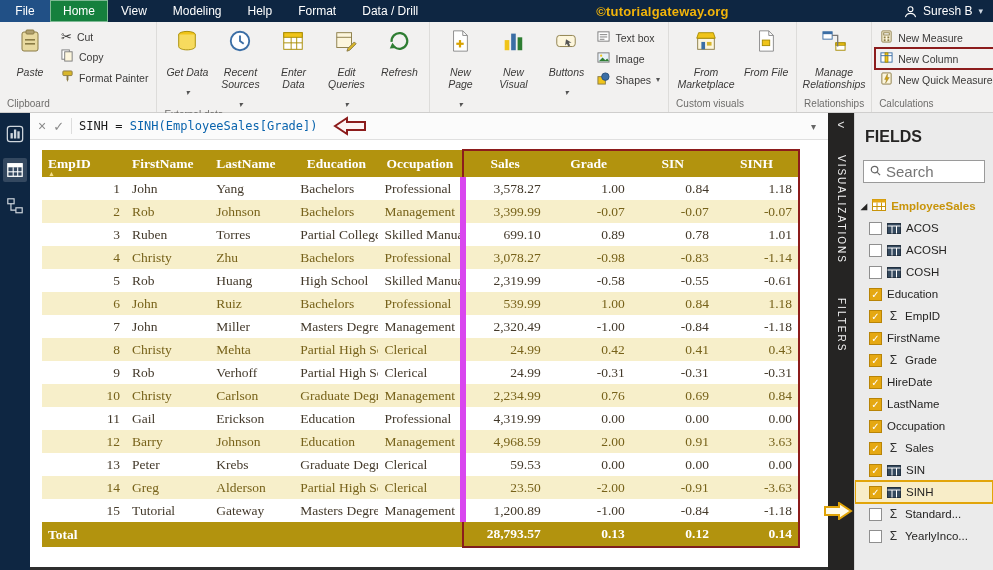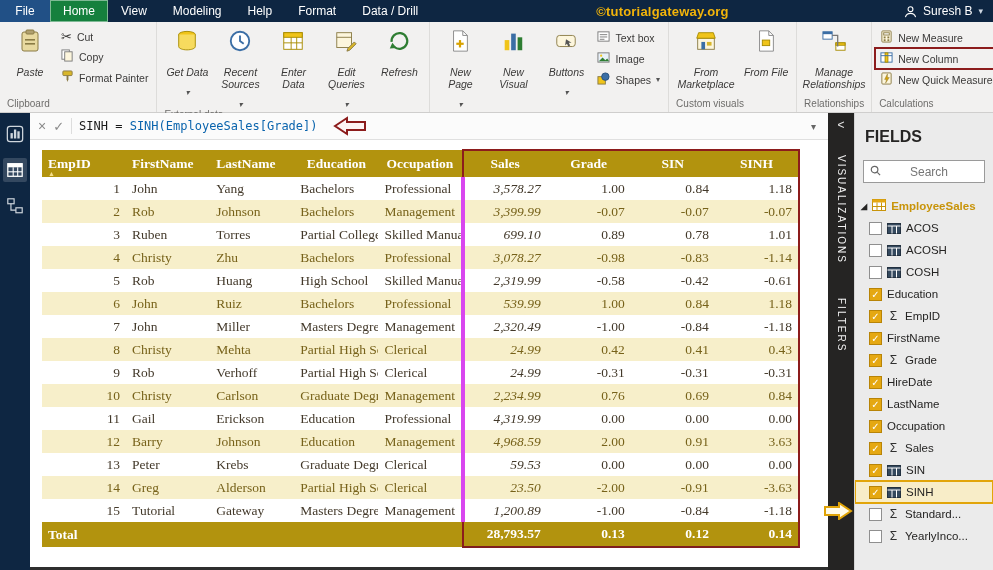--- a/index.html
+++ b/index.html
@@ -57,37 +57,37 @@
   table.data tbody tr.alt td { background:#f7efca; color:#77621a; }
   table.data td.num { text-align:right; }
   table.data tfoot td { background:#b2930e; color:#fff; font-weight:bold; font-size:13.5px; padding:4px 6px; }
   table.data tfoot td.num { text-align:right; }
   .sort { position:absolute; left:6px; bottom:-1px; font-size:7px; color:#f7df8a; }
 
   
   table.data thead th:nth-child(n+6) { border-top:2px solid #8c1c1c; }
   table.data thead th:nth-child(6) { border-left:2px solid #8c1c1c; }
   table.data thead th:nth-child(9) { border-right:2px solid #8c1c1c; }
-  table.data tbody td:nth-child(6) { border-left:4px solid #d946ef;font-style:italic; }
+  table.data tbody td:nth-child(6) { border-left:6px solid #d946ef; }
   table.data tbody td:nth-child(9) { border-right:2px solid #8c1c1c; }
   table.data tfoot td:nth-child(2) { border-left:2px solid #8c1c1c; }
   table.data tfoot td:nth-child(5) { border-right:2px solid #8c1c1c; }
   table.data tfoot td:nth-child(n+2) { border-bottom:2px solid #7f1d1d; }
 
   
   .strip { width:26px; background:#252423; color:#fff; display:flex; flex-direction:column; align-items:center; }
   .collapse { height:24px; display:flex; align-items:center; justify-content:center; font-size:12px; color:#e8e8e8; width:100%; }
   .vlabel { writing-mode:vertical-rl; font-size:10px; letter-spacing:2px; color:#f2f2f2; }
   .vlabel.first { margin-top:18px; }
   .vlabel.second { margin-top:34px; }
 
   .fields { width:139px; background:#ebebeb; display:flex; flex-direction:column; font-size:11.5px; border-left:1px solid #d5d5d5; }
   .fields-header { padding:15px 10px 8px; font-weight:bold; font-size:16px; color:#252423; }
   .search-row { margin:6px 8px 10px; background:#fff; border:1px solid #9a9a9a; height:23px; display:flex; align-items:center; padding:0 6px; gap:5px; }
-  .search-row input { border:none; outline:none; width:100%; font-size:12px; font-family:"Liberation Sans", sans-serif; color:#333; background:transparent;margin-left:24px; }
+  .search-row input { border:none; outline:none; width:100%; font-size:15px; font-family:"Liberation Sans", sans-serif; color:#333; background:transparent; }
   .tree { flex:1; overflow:hidden; }
   .tbl-row { display:flex; align-items:center; gap:5px; padding:4px 6px; font-weight:bold; color:#c8940a; margin-top:2px; }
   .expander { font-size:8px; color:#252423; }
   .field-row { display:flex; align-items:center; gap:5px; height:22px; padding:0 4px 0 14px; color:#252423; }
   .field-row.hl { outline:2px solid #e2a50a; outline-offset:-1px; background:#f8edc8; }
   .cb { width:13px; height:13px; border:1px solid #8f8f8f; background:#fff; flex:none; font-size:10px; line-height:12px; text-align:center; color:#fff; }
   .cb.on { background:#e5a812; border-color:#b88407; }
   .ficon-sigma { width:13px; text-align:center; font-size:12px; color:#303030; flex:none; }
   .ficon-calc { width:14px; height:11px; flex:none; display:flex; }
   .flabel { white-space:nowrap; overflow:hidden; }
@@ -482,21 +482,21 @@
               <td class="num">-1.14</td>
             </tr>
             <tr>
               <td class="num">5</td>
               <td>Rob</td>
               <td>Huang</td>
               <td>High School</td>
               <td>Skilled Manual</td>
               <td class="num">2,319.99</td>
               <td class="num">-0.58</td>
-              <td class="num">-0.42</td>
+              <td class="num">-0.55</td>
               <td class="num">-0.61</td>
             </tr>
             <tr class="alt">
               <td class="num">6</td>
               <td>John</td>
               <td>Ruiz</td>
               <td>Bachelors</td>
               <td>Professional</td>
               <td class="num">539.99</td>
               <td class="num">1.00</td>

